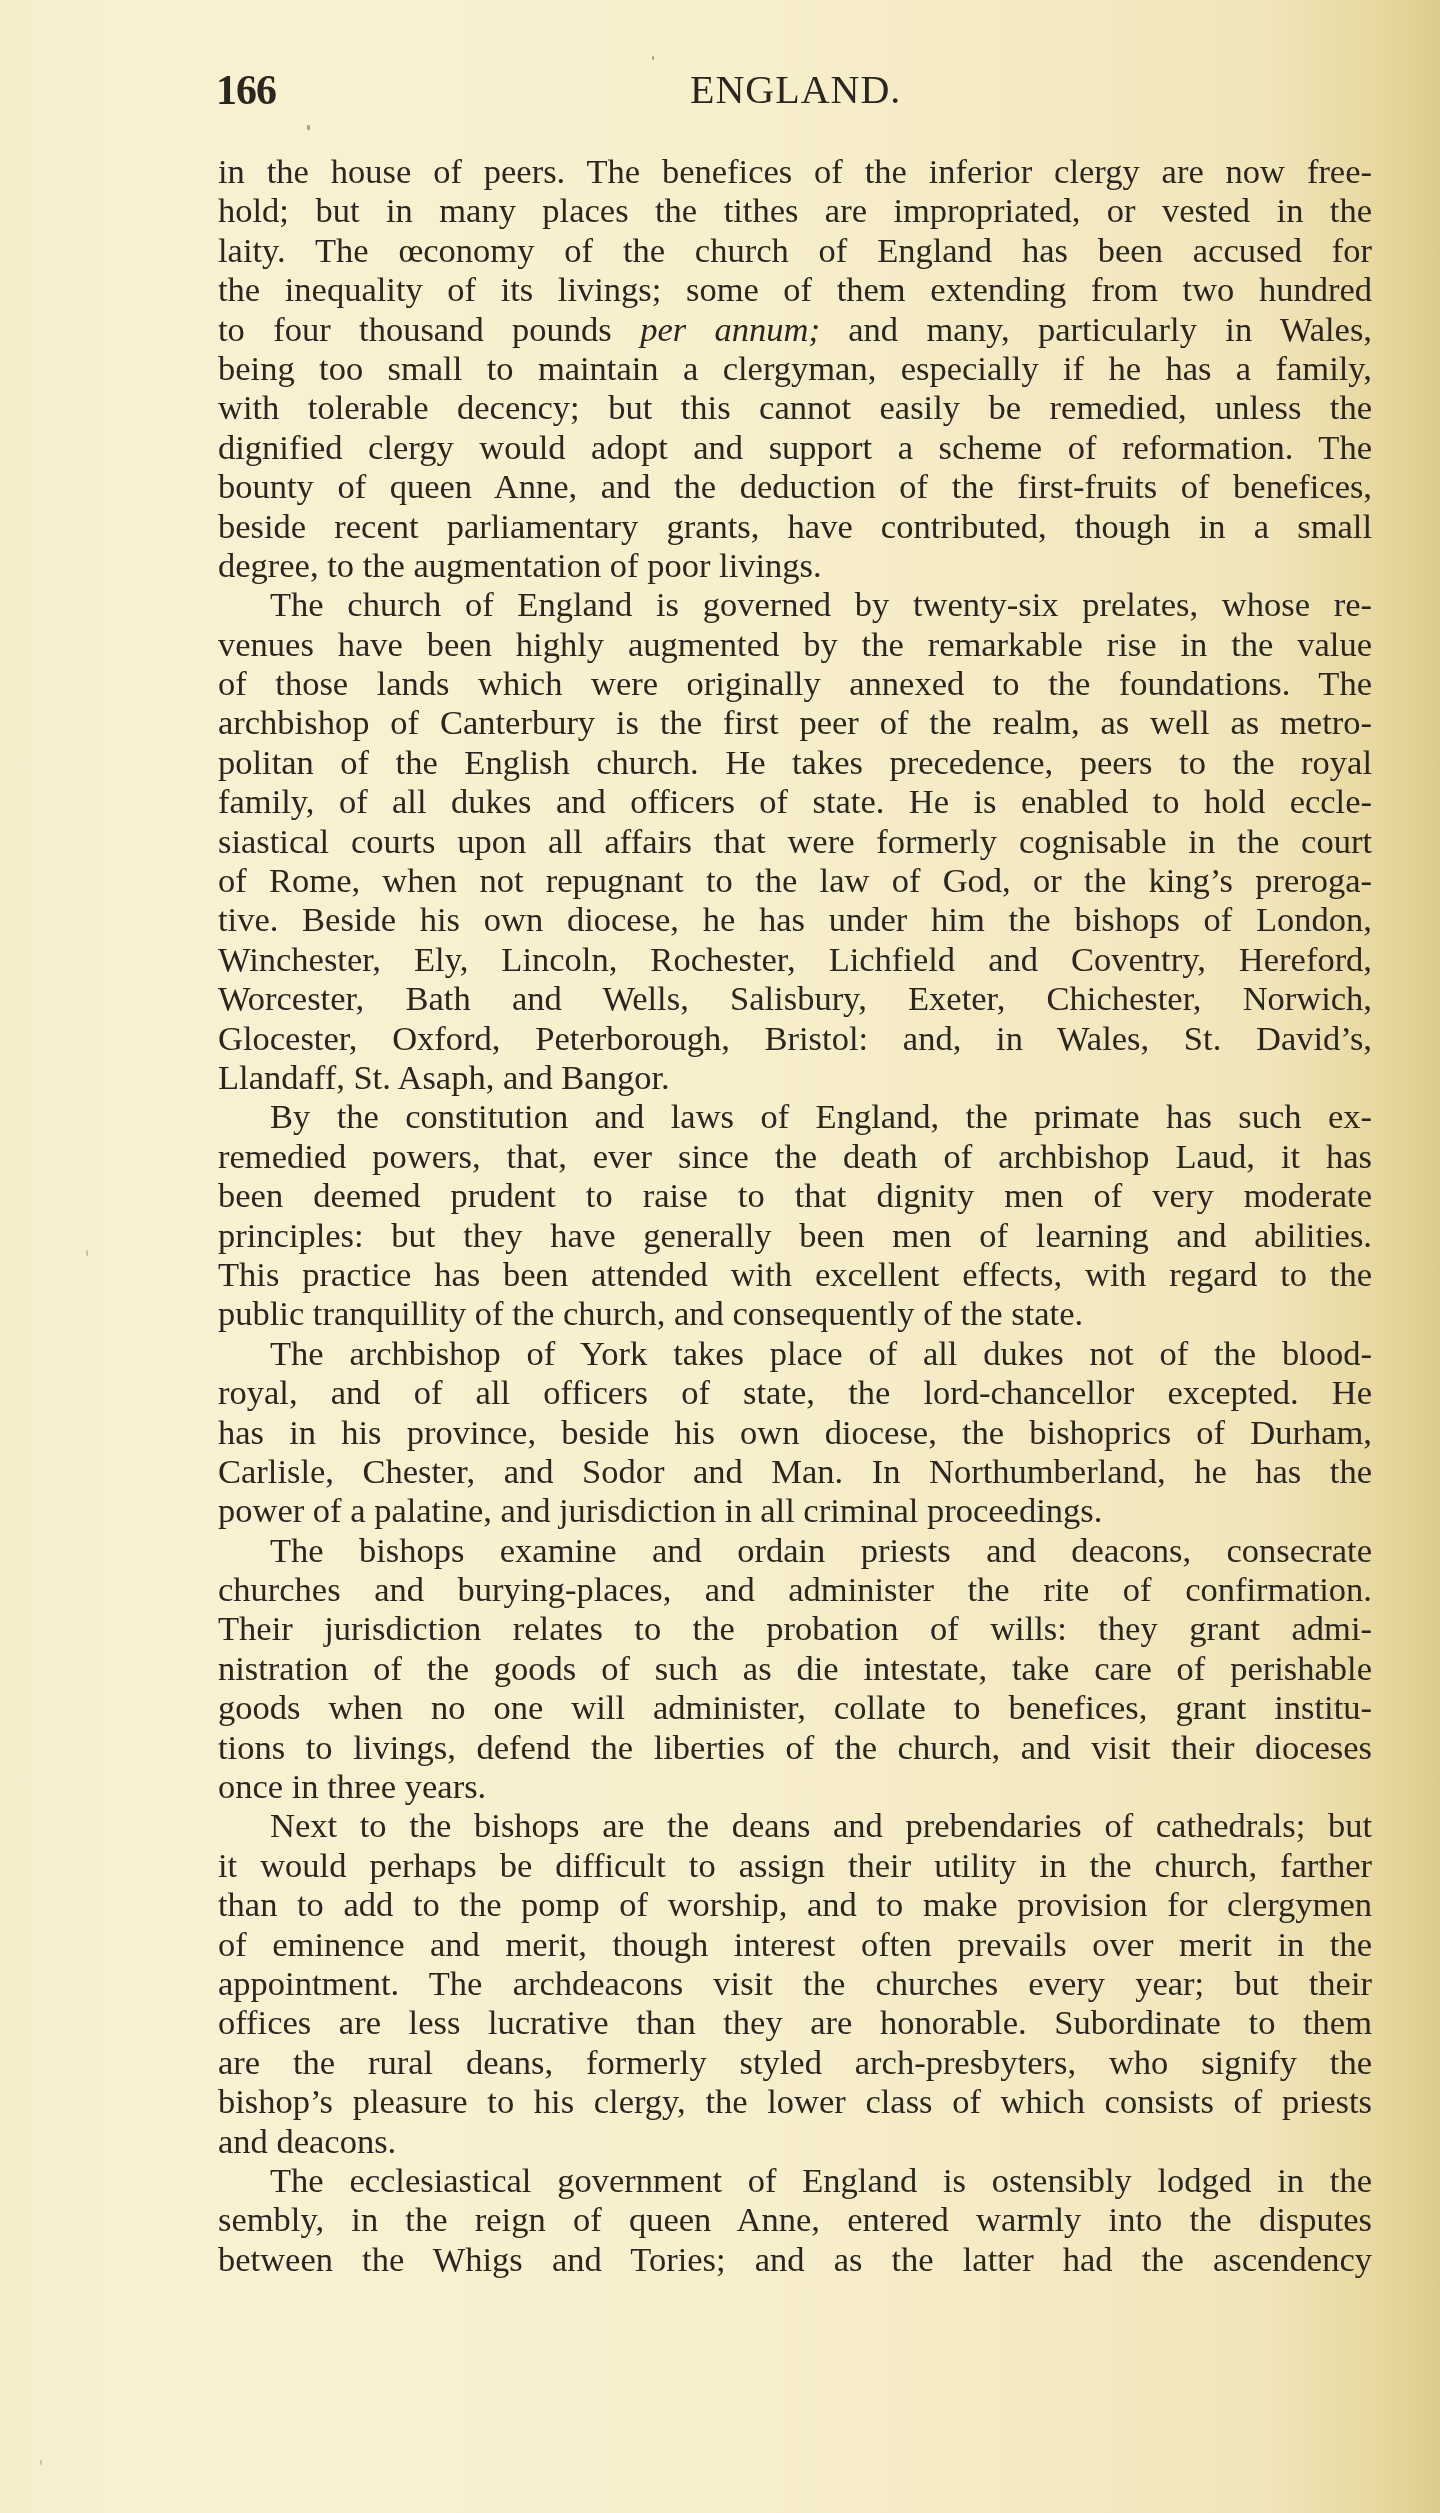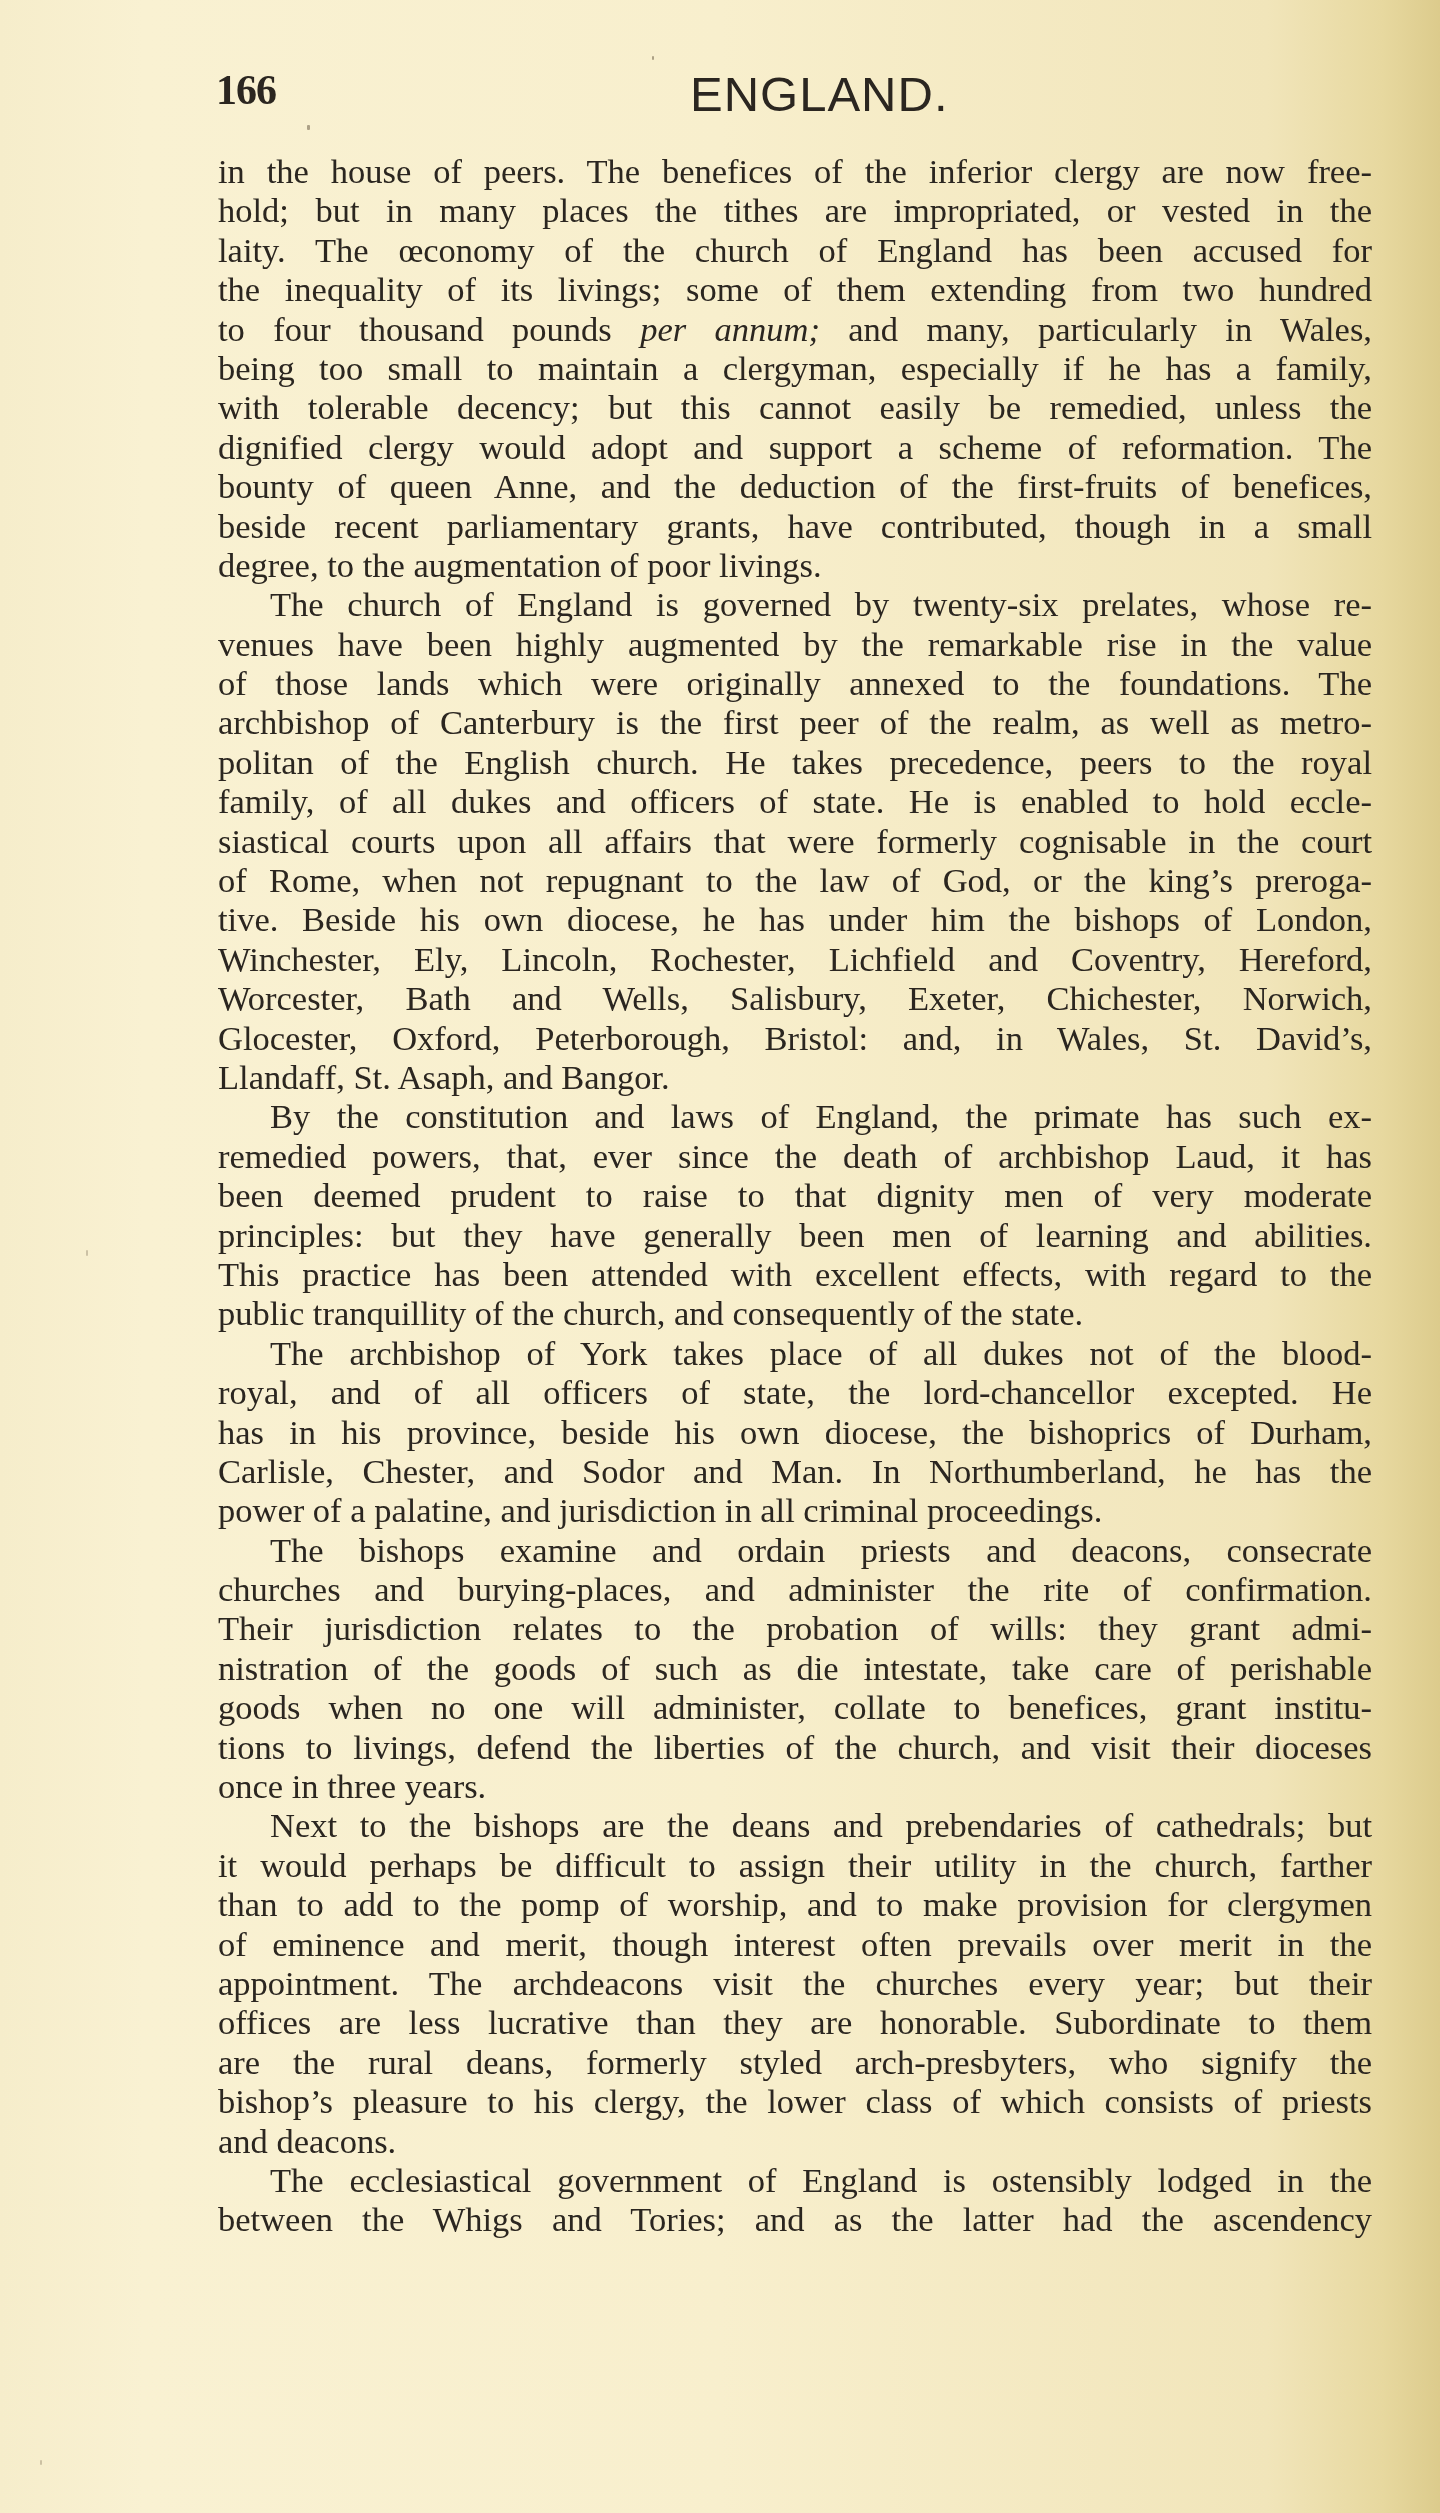--- a/index.html
+++ b/index.html
@@ -11,21 +11,21 @@
     position: relative;
   }
   .page { position: absolute; left: 0; top: 0; width: 1440px; height: 2513px; }
   .running-head { position: absolute; top: 66px; left: 216px; width: 1156px; height: 50px; }
   .page-number {
     position: absolute; left: 0; top: 0;
     font-family: "Liberation Serif", serif; font-size: 42px; font-weight: bold; letter-spacing: -1px;
   }
   .running-title {
     position: absolute; left: 474px; top: 0;
-    font-family: Liberation Sans, sans-serif; font-size: 49px; letter-spacing: 1px;
+    font-family: Liberation Serif, serif; font-size: 40px; letter-spacing: 1px;
   }
   .body-text {
     position: absolute; left: 218px; top: 152px; width: 1154px;
     font-family: "Liberation Serif", serif; font-size: 34.5px;
   }
   .line {
     display: block; height: 39.4px; line-height: 39.4px; white-space: nowrap;
     text-align: justify; text-align-last: justify; overflow: visible;
   }
   .line.last { text-align-last: left; }
@@ -101,20 +101,21 @@
         <span class="line"><span>than to add to the pomp of worship, and to make provision for clergymen</span></span>
         <span class="line"><span>of eminence and merit, though interest often prevails over merit in the</span></span>
         <span class="line"><span>appointment.  The archdeacons visit the churches every year; but their</span></span>
         <span class="line"><span>offices are less lucrative than they are honorable.  Subordinate to them</span></span>
         <span class="line"><span>are the rural deans, formerly styled arch-presbyters, who signify the</span></span>
         <span class="line"><span>bishop’s pleasure to his clergy, the lower class of which consists of priests</span></span>
         <span class="line last"><span>and deacons.</span></span>
       </div>
       <div>
         <span class="line indent"><span>The ecclesiastical government of England is ostensibly lodged in the</span></span>
+        <span class="line"><span>sembly, in the reign of queen Anne, entered warmly into the disputes</span></span>
         <span class="line"><span>between the Whigs and Tories; and as the latter had the ascendency</span></span>
       </div>
     </div>
 
   <span class="speck" style="left:307px; top:125px;"></span>
   <span class="speck" style="left:652px; top:56px; width:2px; height:4px;"></span>
   <span class="speck" style="left:86px; top:1250px; width:2px; height:6px; opacity:0.35;"></span>
   <span class="speck" style="left:40px; top:2460px; width:2px; height:5px; opacity:0.35;"></span>
 </div>
 

